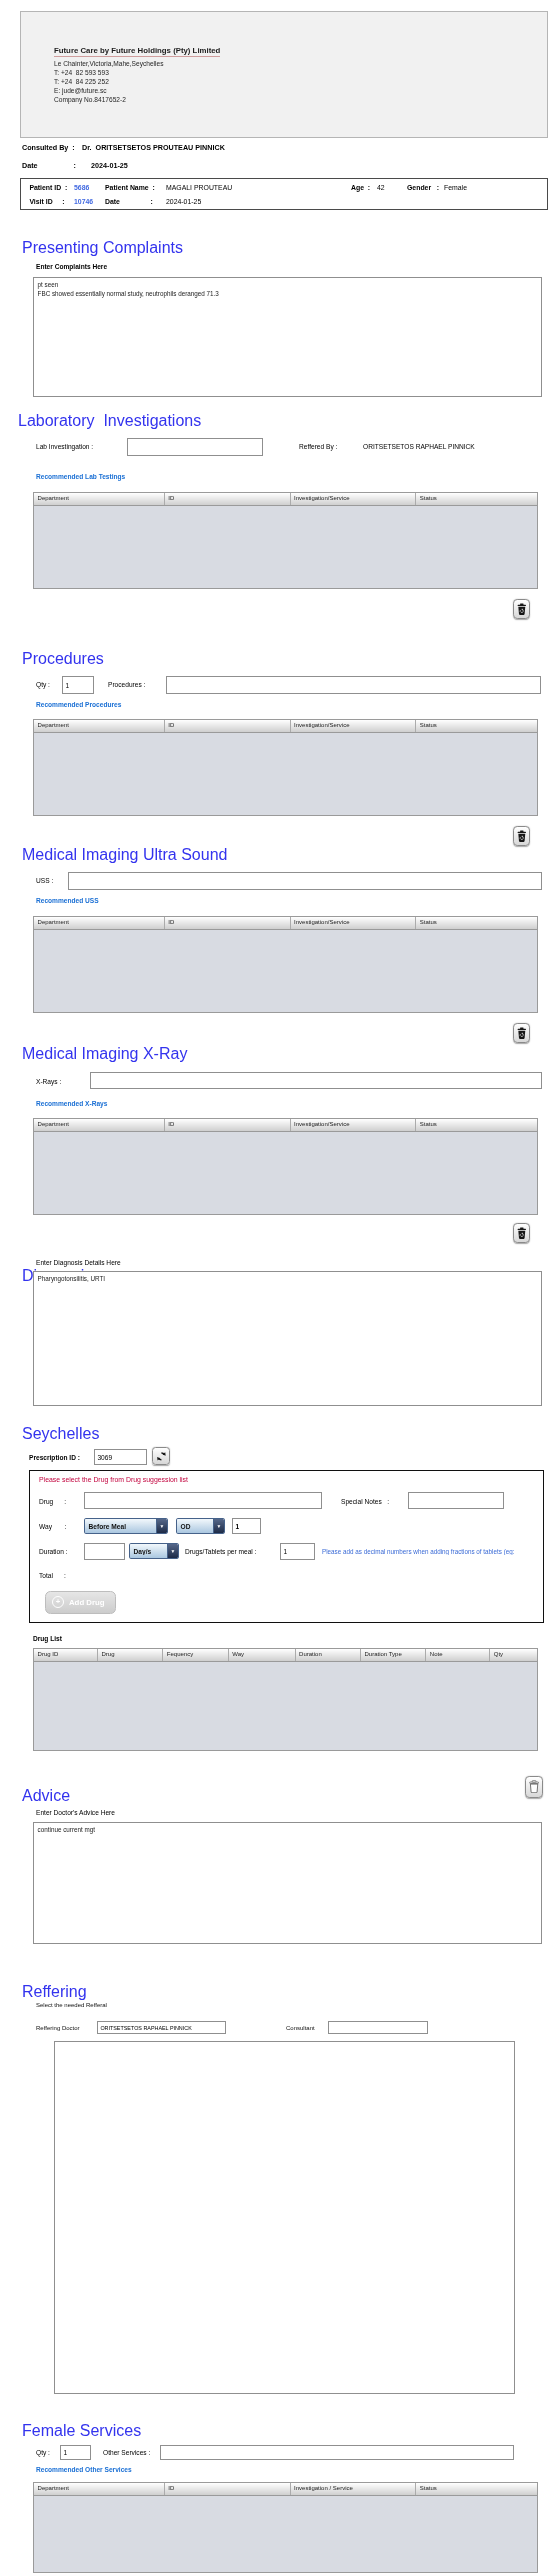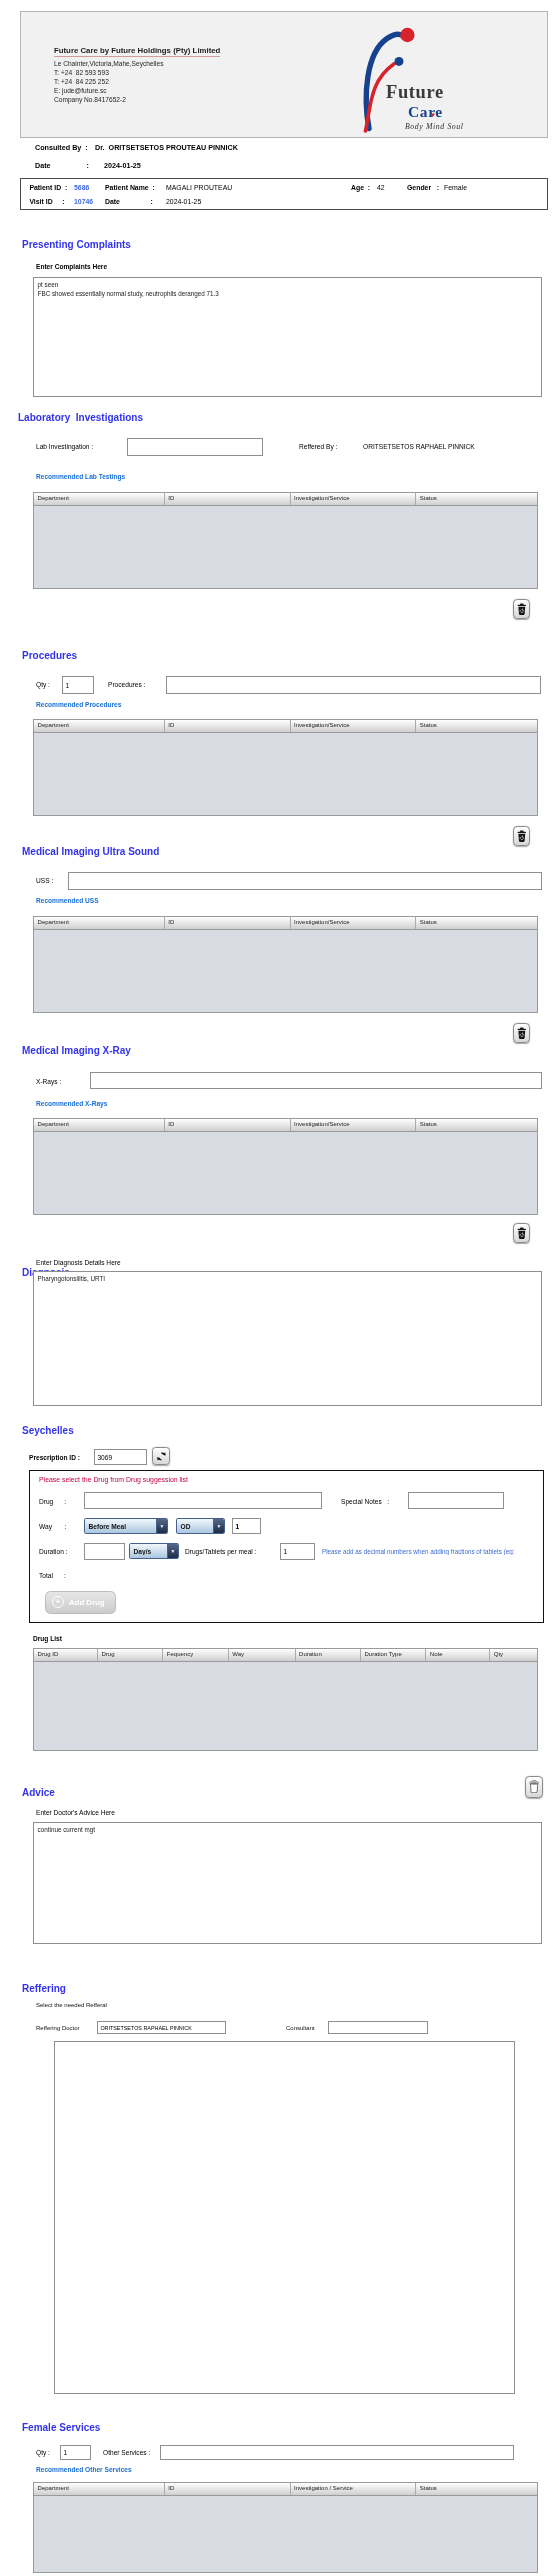--- a/index.html
+++ b/index.html
@@ -13,24 +13,24 @@
   .addr{position:absolute;left:33px;font-size:6.6px;color:#262626;white-space:pre;}
   .logo{position:absolute;left:336px;top:10.8px;width:126px;height:114px;}
   .logo-word1{position:absolute;left:29px;top:59px;font-family:"Liberation Serif",serif;
               font-size:18.5px;font-weight:bold;color:#3a3a3a;letter-spacing:0.6px;}
   .logo-word2{position:absolute;left:51px;top:80px;font-family:"Liberation Serif",serif;
               font-size:15.5px;font-weight:bold;color:#16418c;letter-spacing:0.6px;}
   .logo-heart{position:absolute;left:74px;top:88px;font-size:6.6px;color:#d8232a;}
   .logo-tagline{position:absolute;left:48px;top:99px;font-family:"Liberation Serif",serif;
                 font-style:italic;font-size:7.8px;color:#2f2f2f;letter-spacing:0.6px;white-space:pre;}
   
-  .line{position:absolute;font-size:7.2px;color:#000;white-space:pre;margin-left:13px;}
+  .line{position:absolute;font-size:7.2px;color:#000;white-space:pre;}
   .b{font-weight:bold;}
   .blue{color:#4169e1;font-weight:bold;}
-  .sec-title{position:absolute;font-size:10px;font-weight:bold;color:#3333ee;white-space:pre;text-align:center;}
+  .sec-title{position:absolute;font-size:16px;font-weight:normal;color:#3333ee;white-space:pre;text-align:center;}
   .lbl{position:absolute;font-size:6.6px;color:#000;white-space:pre;}
   .lbl-sm{position:absolute;font-size:6px;color:#111;white-space:pre;}
   .link{position:absolute;font-size:6.6px;font-weight:bold;color:#1a6fd4;white-space:pre;cursor:pointer;}
   
   .pbox{position:absolute;left:20px;top:178px;width:528px;height:32px;background:#fff;
         border:1.2px solid #4a4a4a;box-sizing:border-box;}
   .pbox span{position:absolute;font-size:6.9px;white-space:pre;}
   
   .inp{position:absolute;border:0.6px solid #8f8f8f;background:#fff;font-size:6.6px;
        font-family:inherit;padding:1.2px 2.4px;box-sizing:border-box;}
@@ -75,32 +75,20 @@
 <div class="page">
 
   <div class="hdr">
     <span class="company">Future Care by Future Holdings (Pty) Limited</span>
     <span class="addr" style="top:48px">Le Chainter,Victoria,Mahe,Seychelles</span>
     <span class="addr" style="top:57px">T: +24  82 593 593</span>
     <span class="addr" style="top:66px">T: +24  84 225 252</span>
     <span class="addr" style="top:75px">E: jude@future.sc</span>
     <span class="addr" style="top:84px">Company No.8417652-2</span>
 
-    <div class="logo">
-      <svg width="60" height="111" viewBox="0 0 100 185">
-        <path d="M20 176 C 10 122, 15 50, 50 26 C 60 19, 70 17, 76 21" fill="none" stroke="#16418c" stroke-width="9" stroke-linecap="round"></path>
-        <circle cx="84" cy="20" r="12" fill="#d8232a"></circle>
-        <path d="M14 180 C 23 142, 20 97, 62 68" fill="none" stroke="#d8232a" stroke-width="6" stroke-linecap="round"></path>
-        <circle cx="70" cy="64" r="7.5" fill="#16418c"></circle>
-      </svg>
-      <span class="logo-word1">Future</span>
-      <span class="logo-word2">Care</span>
-      <span class="logo-heart">♥</span>
-      <span class="logo-tagline">Body Mind Soul</span>
-    </div>
   </div>
 
   <span class="line b" style="left:22px;top:143px">Consulted By  :</span>
   <span class="line b" style="left:82px;top:143px">Dr.  ORITSETSETOS PROUTEAU PINNICK</span>
   <span class="line b" style="left:22px;top:161px">Date                  :</span>
   <span class="line b" style="left:91px;top:161px">2024-01-25</span>
 
   <div class="pbox">
     <span class="b" style="left:8.4px;top:4.8px">Patient ID  :</span>
     <span class="blue" style="left:53px;top:4.8px">5686</span>

